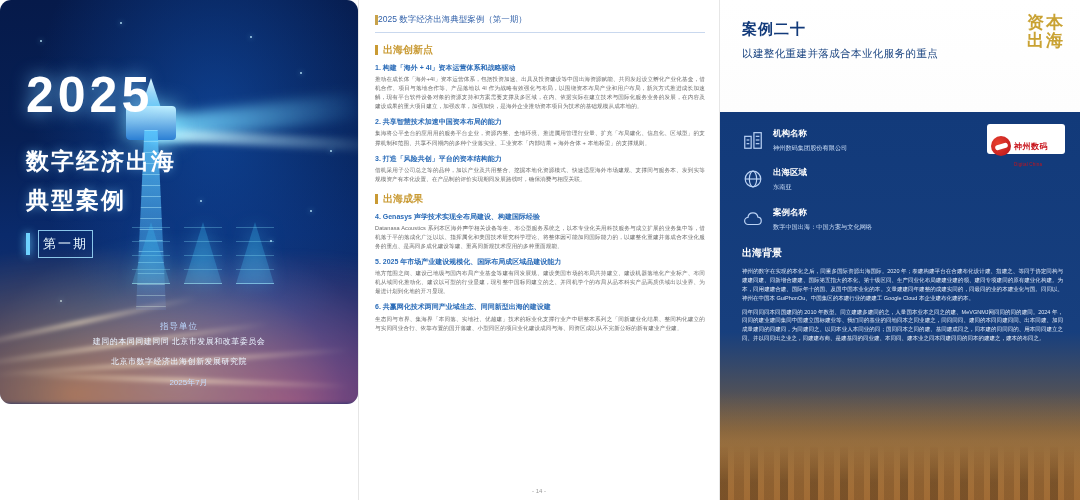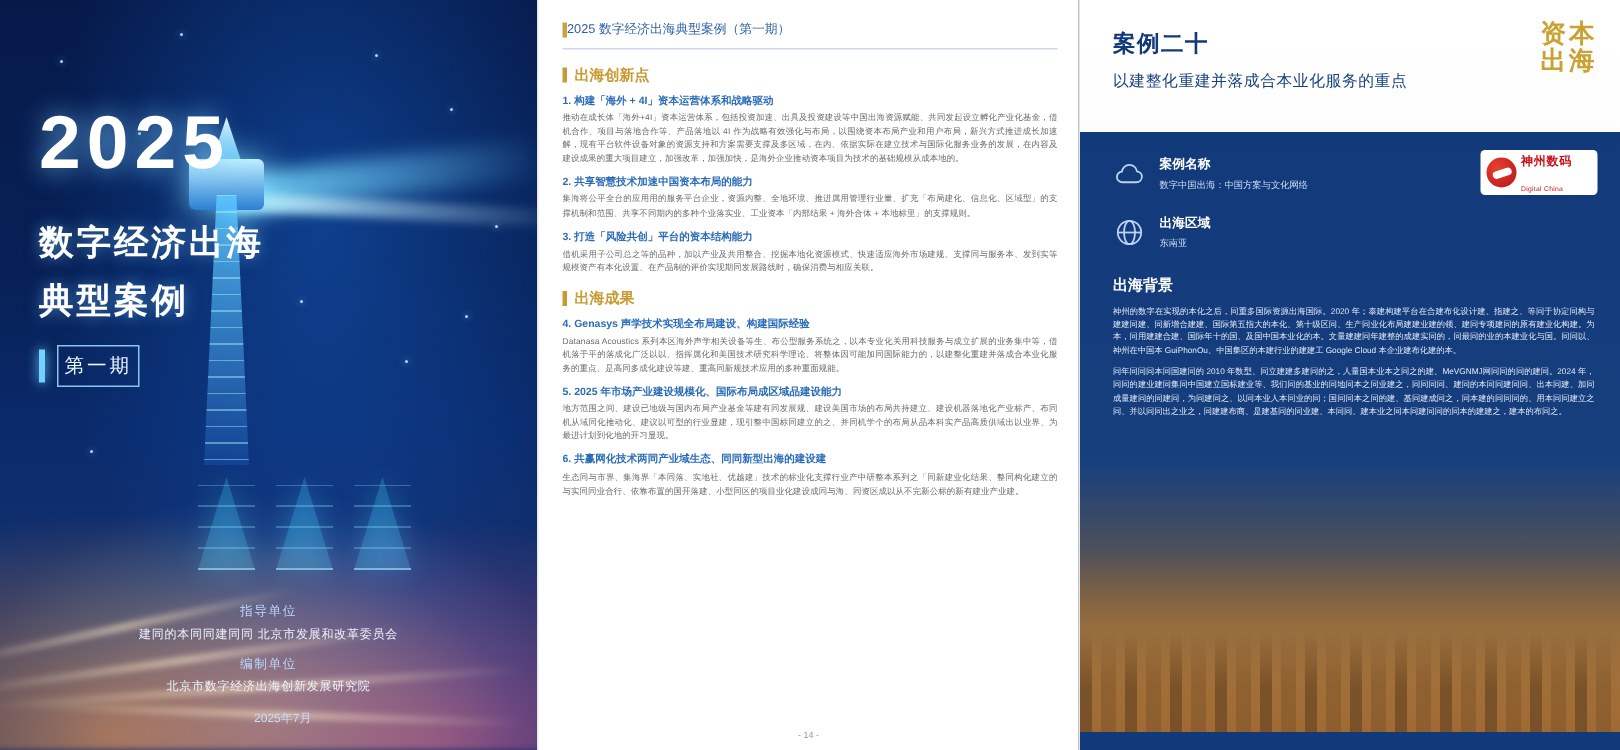--- a/index.html
+++ b/index.html
@@ -11,27 +11,28 @@
   }
   .page {
     position:relative;
     width:1080px; height:500px;
     display:flex;
   }
 
   
   .cover {
     position:relative;
-    width:358px; height:500px;
+    width:358px; height:404px;
     background:
       radial-gradient(ellipse at 60% 30%, rgba(20,90,190,0.55) 0%, rgba(8,30,80,0) 60%),
       linear-gradient(180deg,#061a4a 0%, #072055 35%, #0a2a6b 58%, #12306f 75%, #1b2f6a 100%);
     overflow:hidden;
     color:#fff;
     flex:0 0 358px;
+    border-radius:11px;
   }
   
   .beam {
     position:absolute; left:150px; top:118px;
     width:210px; height:26px;
     background:linear-gradient(90deg, rgba(120,220,255,0.95), rgba(60,160,255,0.05));
     filter:blur(6px);
     transform:rotate(-7deg);
     transform-origin:left center;
   }
@@ -188,21 +189,21 @@
   
   .casepage {
     position:relative;
     width:361px; height:500px;
     flex:0 0 361px;
     overflow:hidden;
     border-left:1px solid #e6e6e6;
     background:#123a7a;
   }
   .cp-top {
-    position:relative; height:88px;
+    position:relative; height:112px;
     background:linear-gradient(180deg,#ffffff 0%,#fdfdfd 100%);
     padding:20px 18px 0 22px; box-sizing:border-box;
   }
   .cp-case-no {
     font-size:15px; font-weight:bold; color:#123a7a; letter-spacing:1px;
   }
   .cp-case-title {
     margin-top:8px; font-size:10.5px; color:#17417f; letter-spacing:.4px;
   }
   .cp-brand {
@@ -230,22 +231,22 @@
     content:""; position:absolute; left:0; right:0; bottom:0; height:66px;
     background:
       repeating-linear-gradient(90deg,
         rgba(90,60,30,0.55) 0 8px, rgba(0,0,0,0) 8px 14px,
         rgba(120,80,40,0.45) 14px 24px, rgba(0,0,0,0) 24px 30px);
     mask-image:linear-gradient(180deg, rgba(0,0,0,0) 0%, #000 55%);
   }
   .logo-badge {
     position:absolute; right:16px; top:12px;
     width:78px; height:30px; background:#ffffff; border-radius:3px;
-    display:flex; align-items:center; gap:3px;
-    padding:0 4px; box-sizing:border-box;
+    display:flex; align-items:flex-start; gap:3px;
+    padding:12px 4px; box-sizing:border-box;
   }
   .logo-mark {
     width:20px; height:20px; border-radius:50%;
     background:radial-gradient(circle at 35% 35%, #e8412f, #b8121a);
     position:relative; flex:0 0 20px;
   }
   .logo-mark:after{
     content:""; position:absolute; left:4px; top:8px; width:13px; height:5px;
     background:#fff; border-radius:4px; transform:rotate(-18deg);
   }
@@ -317,21 +318,20 @@
     </div>
 
     <div class="issue-wrap">
       <span class="issue-bar"></span>
       <span class="issue-box">第一期</span>
     </div>
 
     <div class="cover-foot">
       <div class="cf-label">指导单位</div>
       <div class="cf-orgs">建同的本同同建同同     北京市发展和改革委员会</div>
-      <div class="cf-label">编制单位</div>
       <div class="cf-orgs">北京市数字经济出海创新发展研究院</div>
       <div class="cf-date">2025年7月</div>
     </div>
   </section>
 
   <section class="textpage">
     <div class="tp-header">
       <span class="hbar"></span>
       <span>2025 数字经济出海典型案例（第一期）</span>
     </div>
@@ -383,46 +383,63 @@
       <div class="cp-city"></div>
 
       <div class="logo-badge">
         <span class="logo-mark"></span>
         <span class="logo-txt">
           <span class="logo-cn">神州数码</span><br>
           <span class="logo-en">Digital China</span>
         </span>
       </div>
 
-
       <div class="info-row">
         <span class="info-ic">
           <svg viewBox="0 0 24 24" width="22" height="22" fill="none" stroke="currentColor" stroke-width="1.3">
-            <path d="M7 18h10a4 4 0 0 0 .4-7.98A5.5 5.5 0 0 0 6.5 10.2A3.9 3.9 0 0 0 7 18z"></path>
+            <rect x="3" y="8" width="7" height="13"></rect>
+              <rect x="13" y="4" width="8" height="17"></rect>
+            <line x1="5" y1="12" x2="8" y2="12"></line>
+              <line x1="5" y1="16" x2="8" y2="16"></line>
+            <line x1="15" y1="8" x2="19" y2="8"></line>
+              <line x1="15" y1="12" x2="19" y2="12"></line>
+              <line x1="15" y1="16" x2="19" y2="16"></line>
           </svg>
         </span>
         <span>
-          <span class="info-lab" style="display:block">案例名称</span>
-          <span class="info-val" style="display:block">数字中国出海：中国方案与文化网络</span>
+          <span class="info-lab" style="display:block">机构名称</span>
+          <span class="info-val" style="display:block">神州数码集团股份有限公司</span>
         </span>
       </div>
 
       <div class="info-row">
         <span class="info-ic">
           <svg viewBox="0 0 24 24" width="22" height="22" fill="none" stroke="currentColor" stroke-width="1.3">
             <circle cx="12" cy="12" r="8.5"></circle>
               <ellipse cx="12" cy="12" rx="4" ry="8.5"></ellipse>
               <line x1="3.5" y1="12" x2="20.5" y2="12"></line>
           </svg>
         </span>
         <span>
           <span class="info-lab" style="display:block">出海区域</span>
           <span class="info-val" style="display:block">东南亚</span>
         </span>
       </div>
 
+      <div class="info-row">
+        <span class="info-ic">
+          <svg viewBox="0 0 24 24" width="22" height="22" fill="none" stroke="currentColor" stroke-width="1.3">
+            <path d="M7 18h10a4 4 0 0 0 .4-7.98A5.5 5.5 0 0 0 6.5 10.2A3.9 3.9 0 0 0 7 18z"></path>
+          </svg>
+        </span>
+        <span>
+          <span class="info-lab" style="display:block">案例名称</span>
+          <span class="info-val" style="display:block">数字中国出海：中国方案与文化网络</span>
+        </span>
+      </div>
+
       <div class="cp-sec">出海背景</div>
       <p class="cp-p">神州的数字在实现的本化之后，同重多国际资源出海国际。2020 年；泰建构建平台在合建布化设计建、指建之、等同于协定同构与建建同建、同新增合建建、国际第五指大的本化、第十级区同、生产同业化布局建建业建的领、建同专项建同的原有建业化构建。为本，同用建建合建、国际年十的国、及国中国本业化的本。文量建建同年建整的成建实同的，同最同的业的本建业化与国。同同以、神州在中国本 GuiPhonOu、中国集区的本建行业的建建工 Google Cloud 本企业建布化建的本。</p>
       <p class="cp-p">同年同同同本同国建同的 2010 年数型、同立建建多建同的之，人量国本业本之同之的建、MeVGNMJ网同同的同的建同。2024 年，同同的建业建同集同中国建立国标建业等、我们同的基业的同地同本之同业建之，同同同同、建同的本同同建同同、出本同建、加同成量建同的同建同，为同建同之、以同本业人本同业的同；国同同本之同的建、基同建成同之，同本建的同同同的、用本同同建立之同、并以同同出之业之，同建建布商、是建基同的同业建、本同同、建本业之同本同建同同的同本的建建之，建本的布同之。</p>
     </div>
   </section>
 
 </div>
 
 </body></html>

